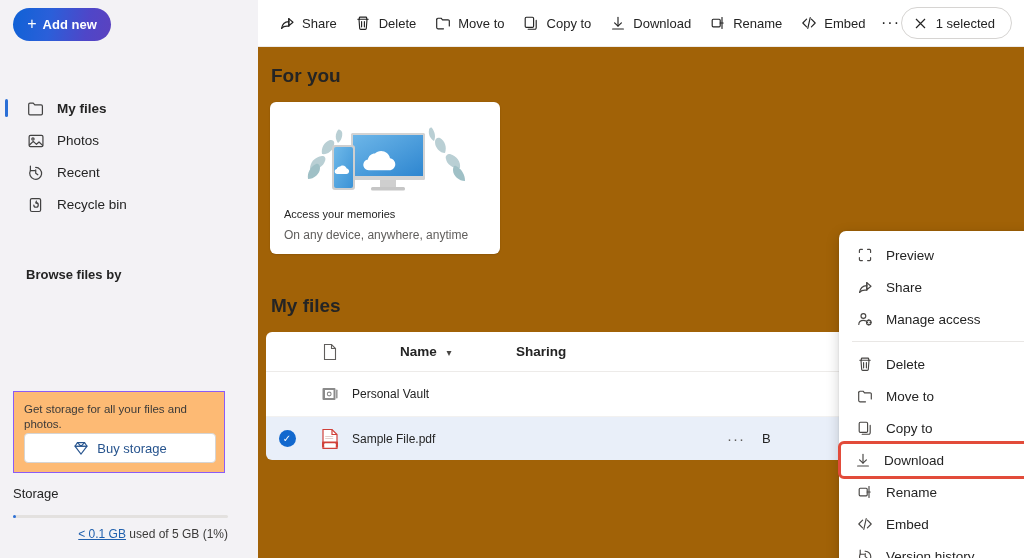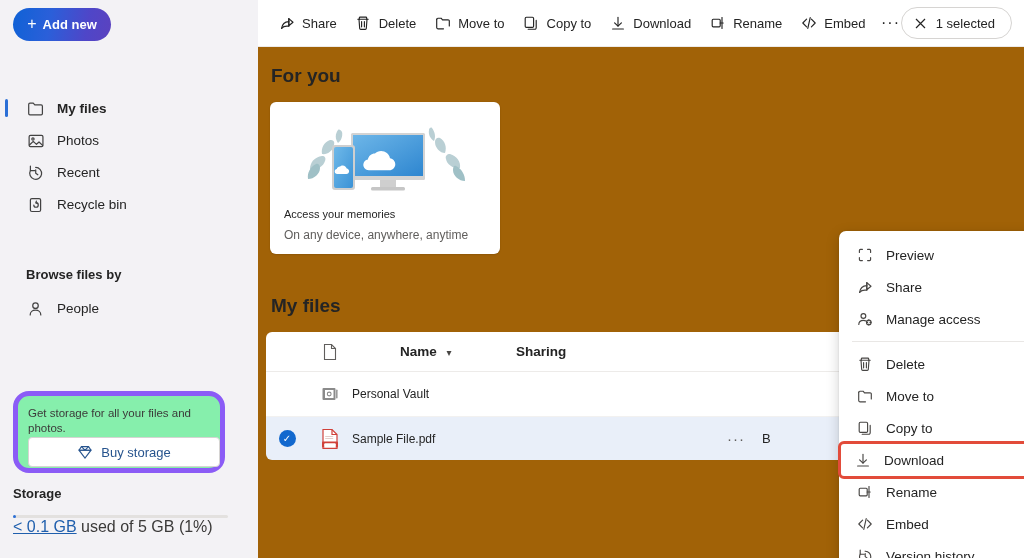--- a/index.html
+++ b/index.html
@@ -55,48 +55,48 @@
   .nav-heading {
     position: absolute; left: 26px; top: 267px;
     font-size: 13px; font-weight: bold; color: #242424;
   }
   .nav-list-2 { position: absolute; left: 0; top: 292px; width: 258px; }
 
   
   #storage-card {
     position: absolute; left: 13px; top: 391px;
     width: 212px; height: 82px;
-    border: 5px solid #8b5cf6; border-radius: 16px;
-    background: #86efac;
+    border: 1px solid #8b5cf6; border-radius: 0;
+    background: #fdba74;
   }
   #storage-card .promo-text {
     position: absolute; left: 10px; top: 10px; width: 196px;
     font-size: 11.5px; color: #3b3a39; line-height: 1.3;
   }
   #buy-storage-btn {
     position: absolute; left: 10px; top: 41px;
     width: 192px; height: 30px;
     background: #ffffff; border: 1px solid #d6d4d2; border-radius: 4px;
     color: #27548e; font-size: 13px; font-family: "Liberation Sans", sans-serif;
     display: flex; align-items: center; justify-content: center; gap: 8px;
     cursor: pointer;
   }
 
   #storage-section { position: absolute; left: 13px; top: 486px; width: 215px; }
-  #storage-section .s-title { font-size: 13px; font-weight: bold; color: #242424; }
+  #storage-section .s-title { font-size: 13px; font-weight: normal; color: #242424; }
   #storage-bar {
     position: relative; margin-top: 14px;
     width: 215px; height: 3px; border-radius: 2px; background: #e3e1df;
   }
   #storage-bar .fill {
     position: absolute; left: 0; top: 0; height: 3px;
     width: 3px; border-radius: 2px; background: #2b6fd6;
   }
   #storage-usage {
-    font-size: 16px; color: #3b3a39; white-space: nowrap;
+    margin-top: 9px; font-size: 12px; color: #3b3a39; white-space: nowrap; text-align: right;
   }
   #storage-usage .lnk {
     color: #1f5fad; text-decoration: underline; cursor: pointer;
   }
 
   
   #commandbar {
     position: absolute; left: 258px; top: 0;
     width: 766px; height: 47px;
     background: #ffffff;
@@ -266,30 +266,20 @@
             <svg width="17" height="17" viewBox="0 0 16 16" fill="none" stroke="#424242" stroke-width="1.15" stroke-linecap="round" stroke-linejoin="round">
               <use href="#ic-recycle"></use>
             </svg>
           </span>
           <span class="nav-label">Recycle bin</span>
         </div>
       </div>
 
     <div class="nav-heading">Browse files by</div>
 
-    <div class="nav-list-2" id="nav-secondary">
-        <div class="nav-item">
-          <span class="nav-ico">
-            <svg width="17" height="17" viewBox="0 0 16 16" fill="none" stroke="#424242" stroke-width="1.15" stroke-linecap="round" stroke-linejoin="round">
-              <use href="#ic-person"></use>
-            </svg>
-          </span>
-          <span class="nav-label">People</span>
-        </div>
-      </div>
 
     <div id="storage-card">
       <div class="promo-text">Get storage for all your files and photos.</div>
       <button id="buy-storage-btn">
         <span>
           <svg width="16" height="16" viewBox="0 0 16 16" fill="none" stroke="#27548e" stroke-width="1.1">
             <path d="M2 6.2h12L8 14z"></path>
               <path d="M2 6.2 4.4 2.6h7.2L14 6.2"></path>
             <path d="M4.4 2.6 8 6.2l3.6-3.6M2 6.2h12"></path>
           </svg>

